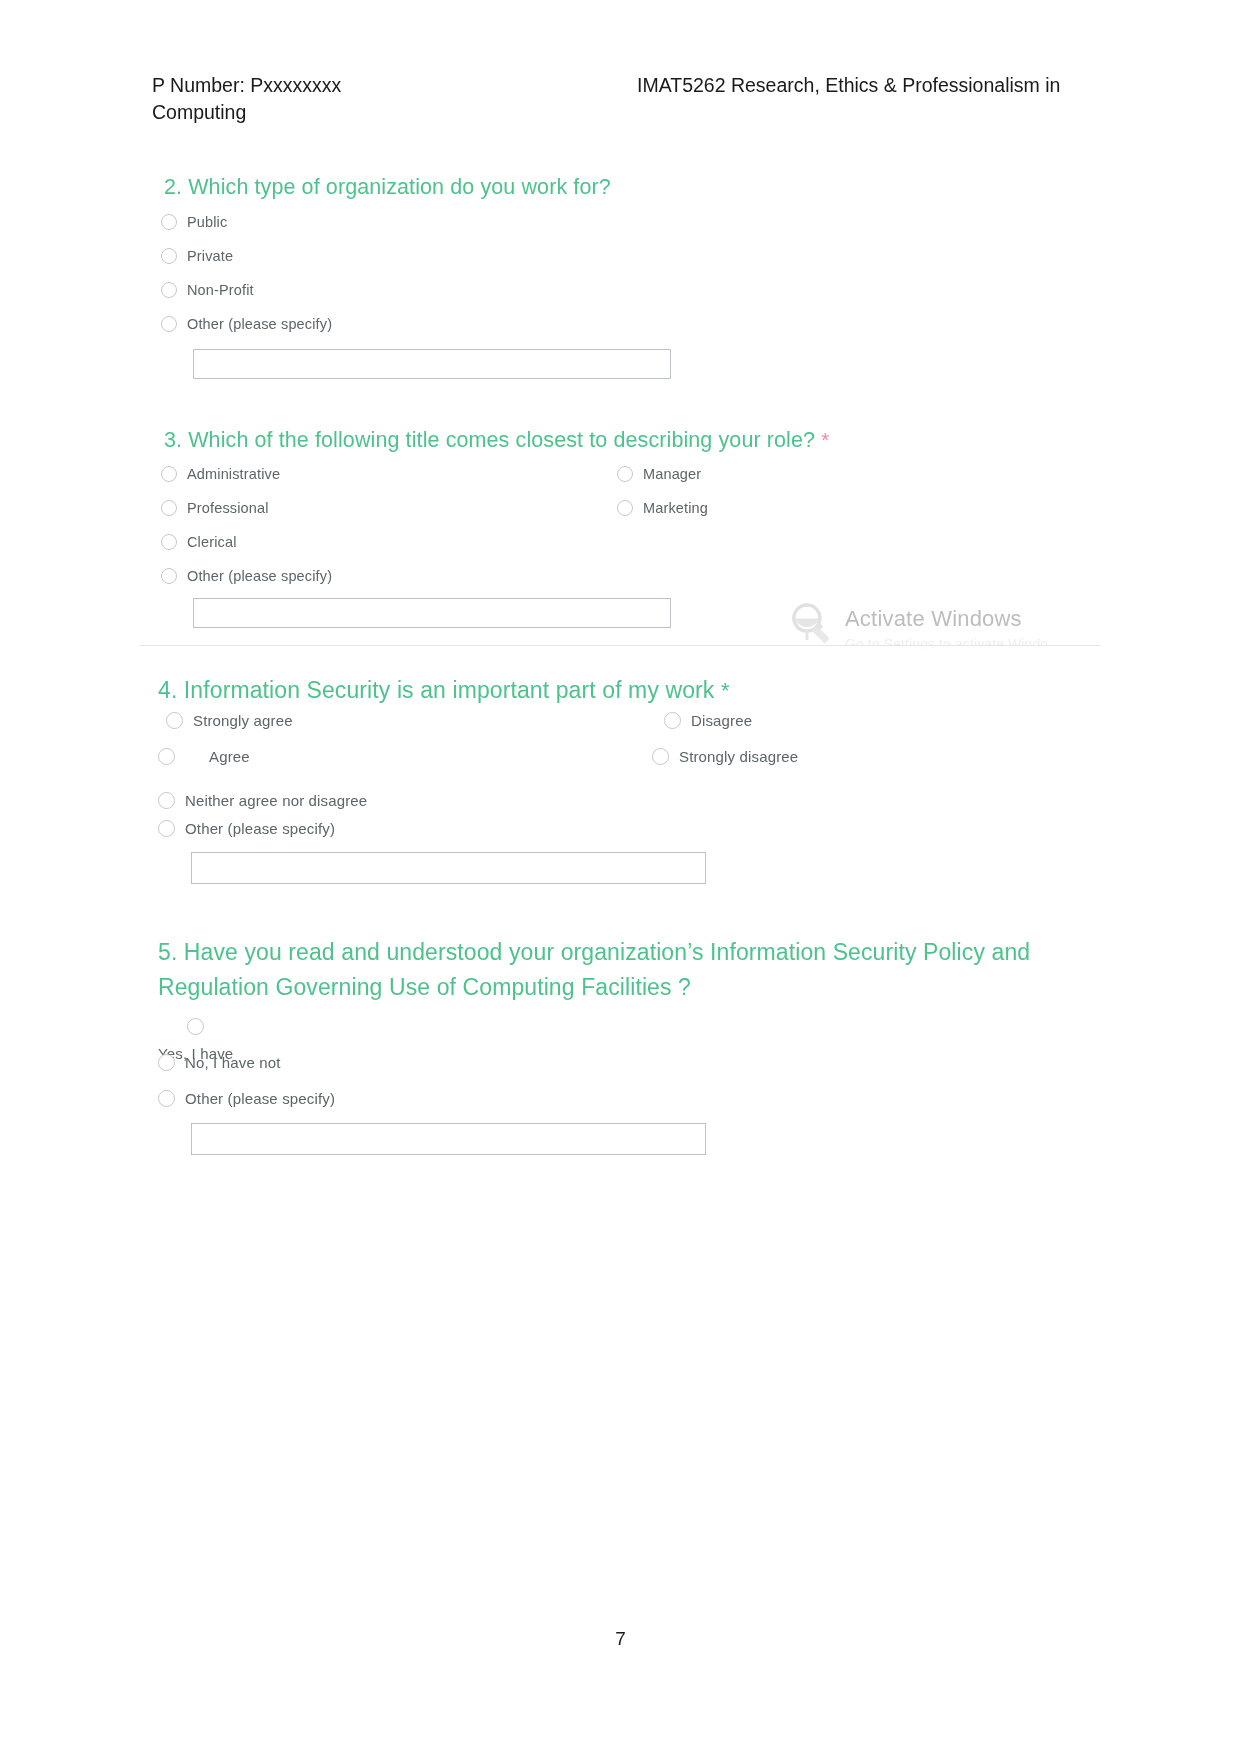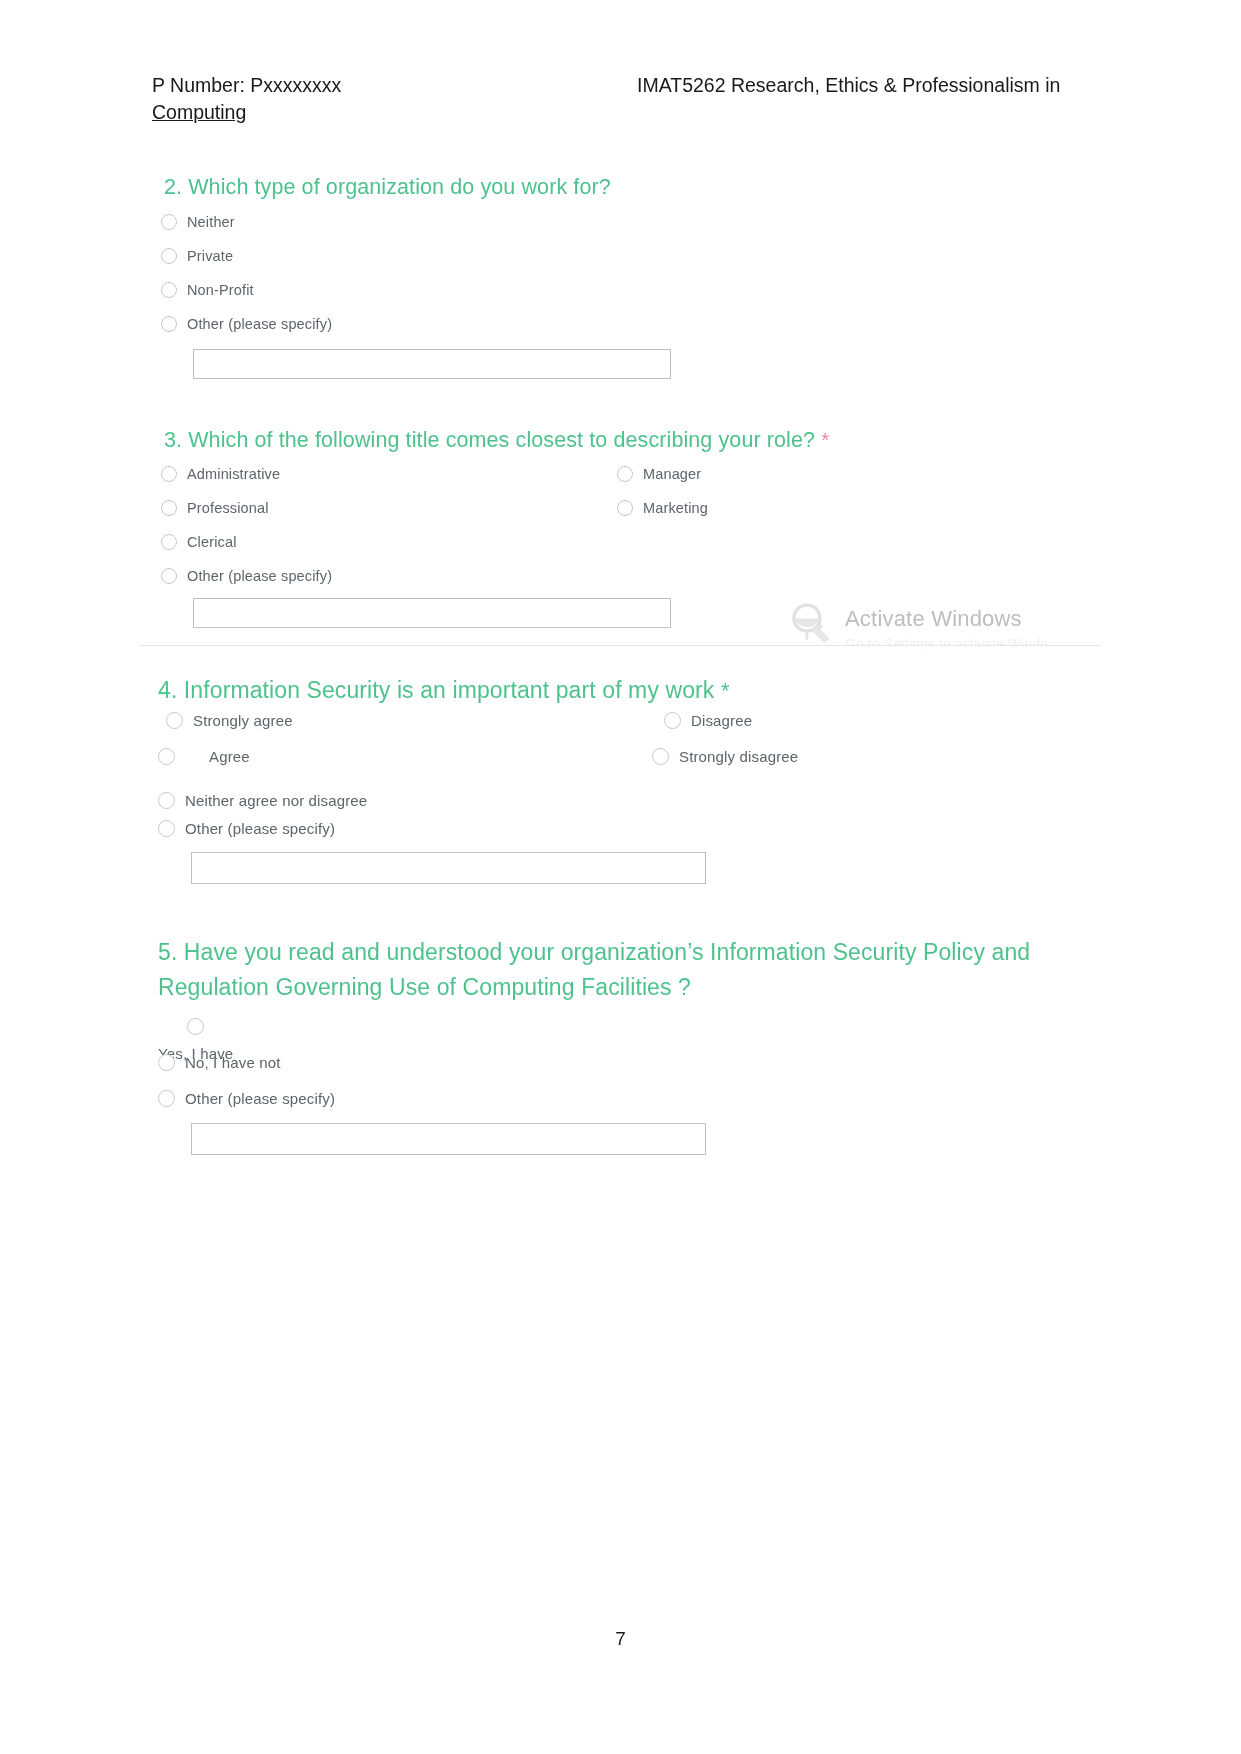--- a/index.html
+++ b/index.html
@@ -41,21 +41,20 @@
   }
   .hdr-right {
     position: absolute;
     left: 485px;
     top: 0;
   }
   .hdr-wrap {
     position: absolute;
     left: 0;
     top: 27px;
-    text-decoration: underline;
   }
 
   
   .question-block {
     position: absolute;
     left: 0;
     width: 100%;
   }
 
   .q-title {
@@ -194,21 +193,21 @@
     <span class="hdr-wrap">Computing</span>
   </div>
 
   <div class="question-block">
     <div class="q-title" style="left:164px; top:172px; font-size:21.5px;">
       <span>2. Which type of organization do you work for?</span>
     </div>
 
     <div class="opt" style="left:161px; top:214px;">
       <span class="radio"></span>
-      <span class="opt-label">Neither</span>
+      <span class="opt-label">Public</span>
     </div>
     <div class="opt" style="left:161px; top:248px;">
       <span class="radio"></span>
       <span class="opt-label">Private</span>
     </div>
     <div class="opt" style="left:161px; top:282px;">
       <span class="radio"></span>
       <span class="opt-label">Non-Profit</span>
     </div>
     <div class="opt" style="left:161px; top:316px;">

